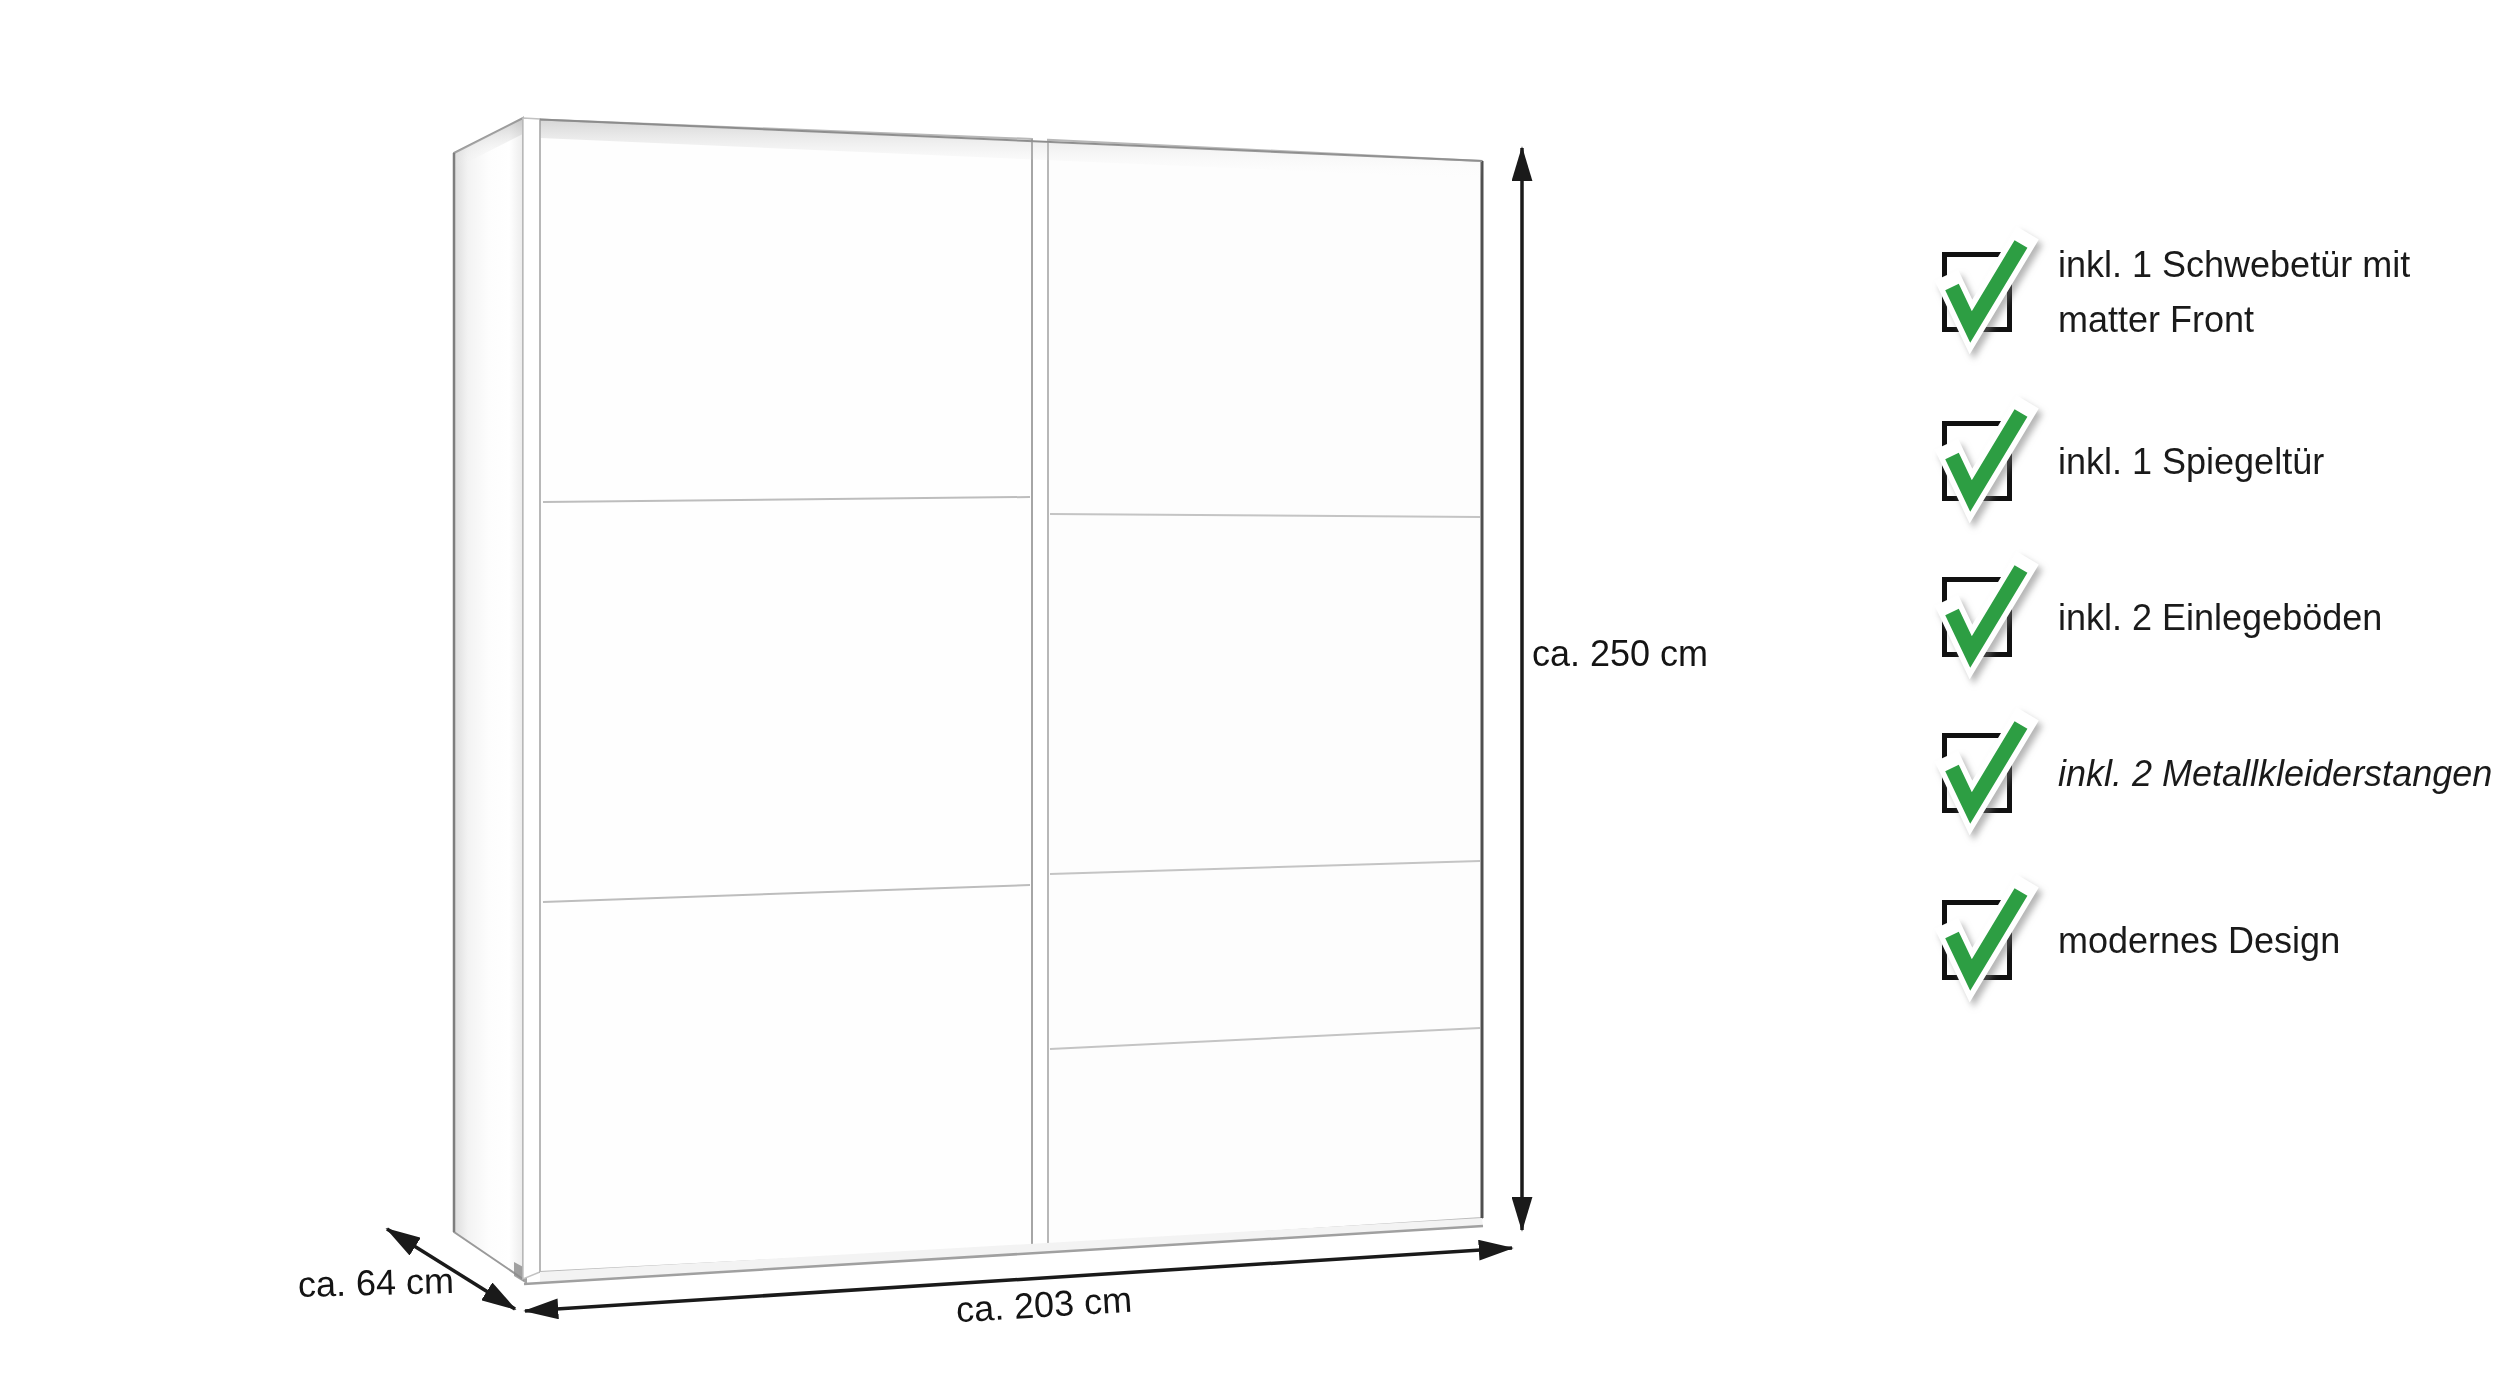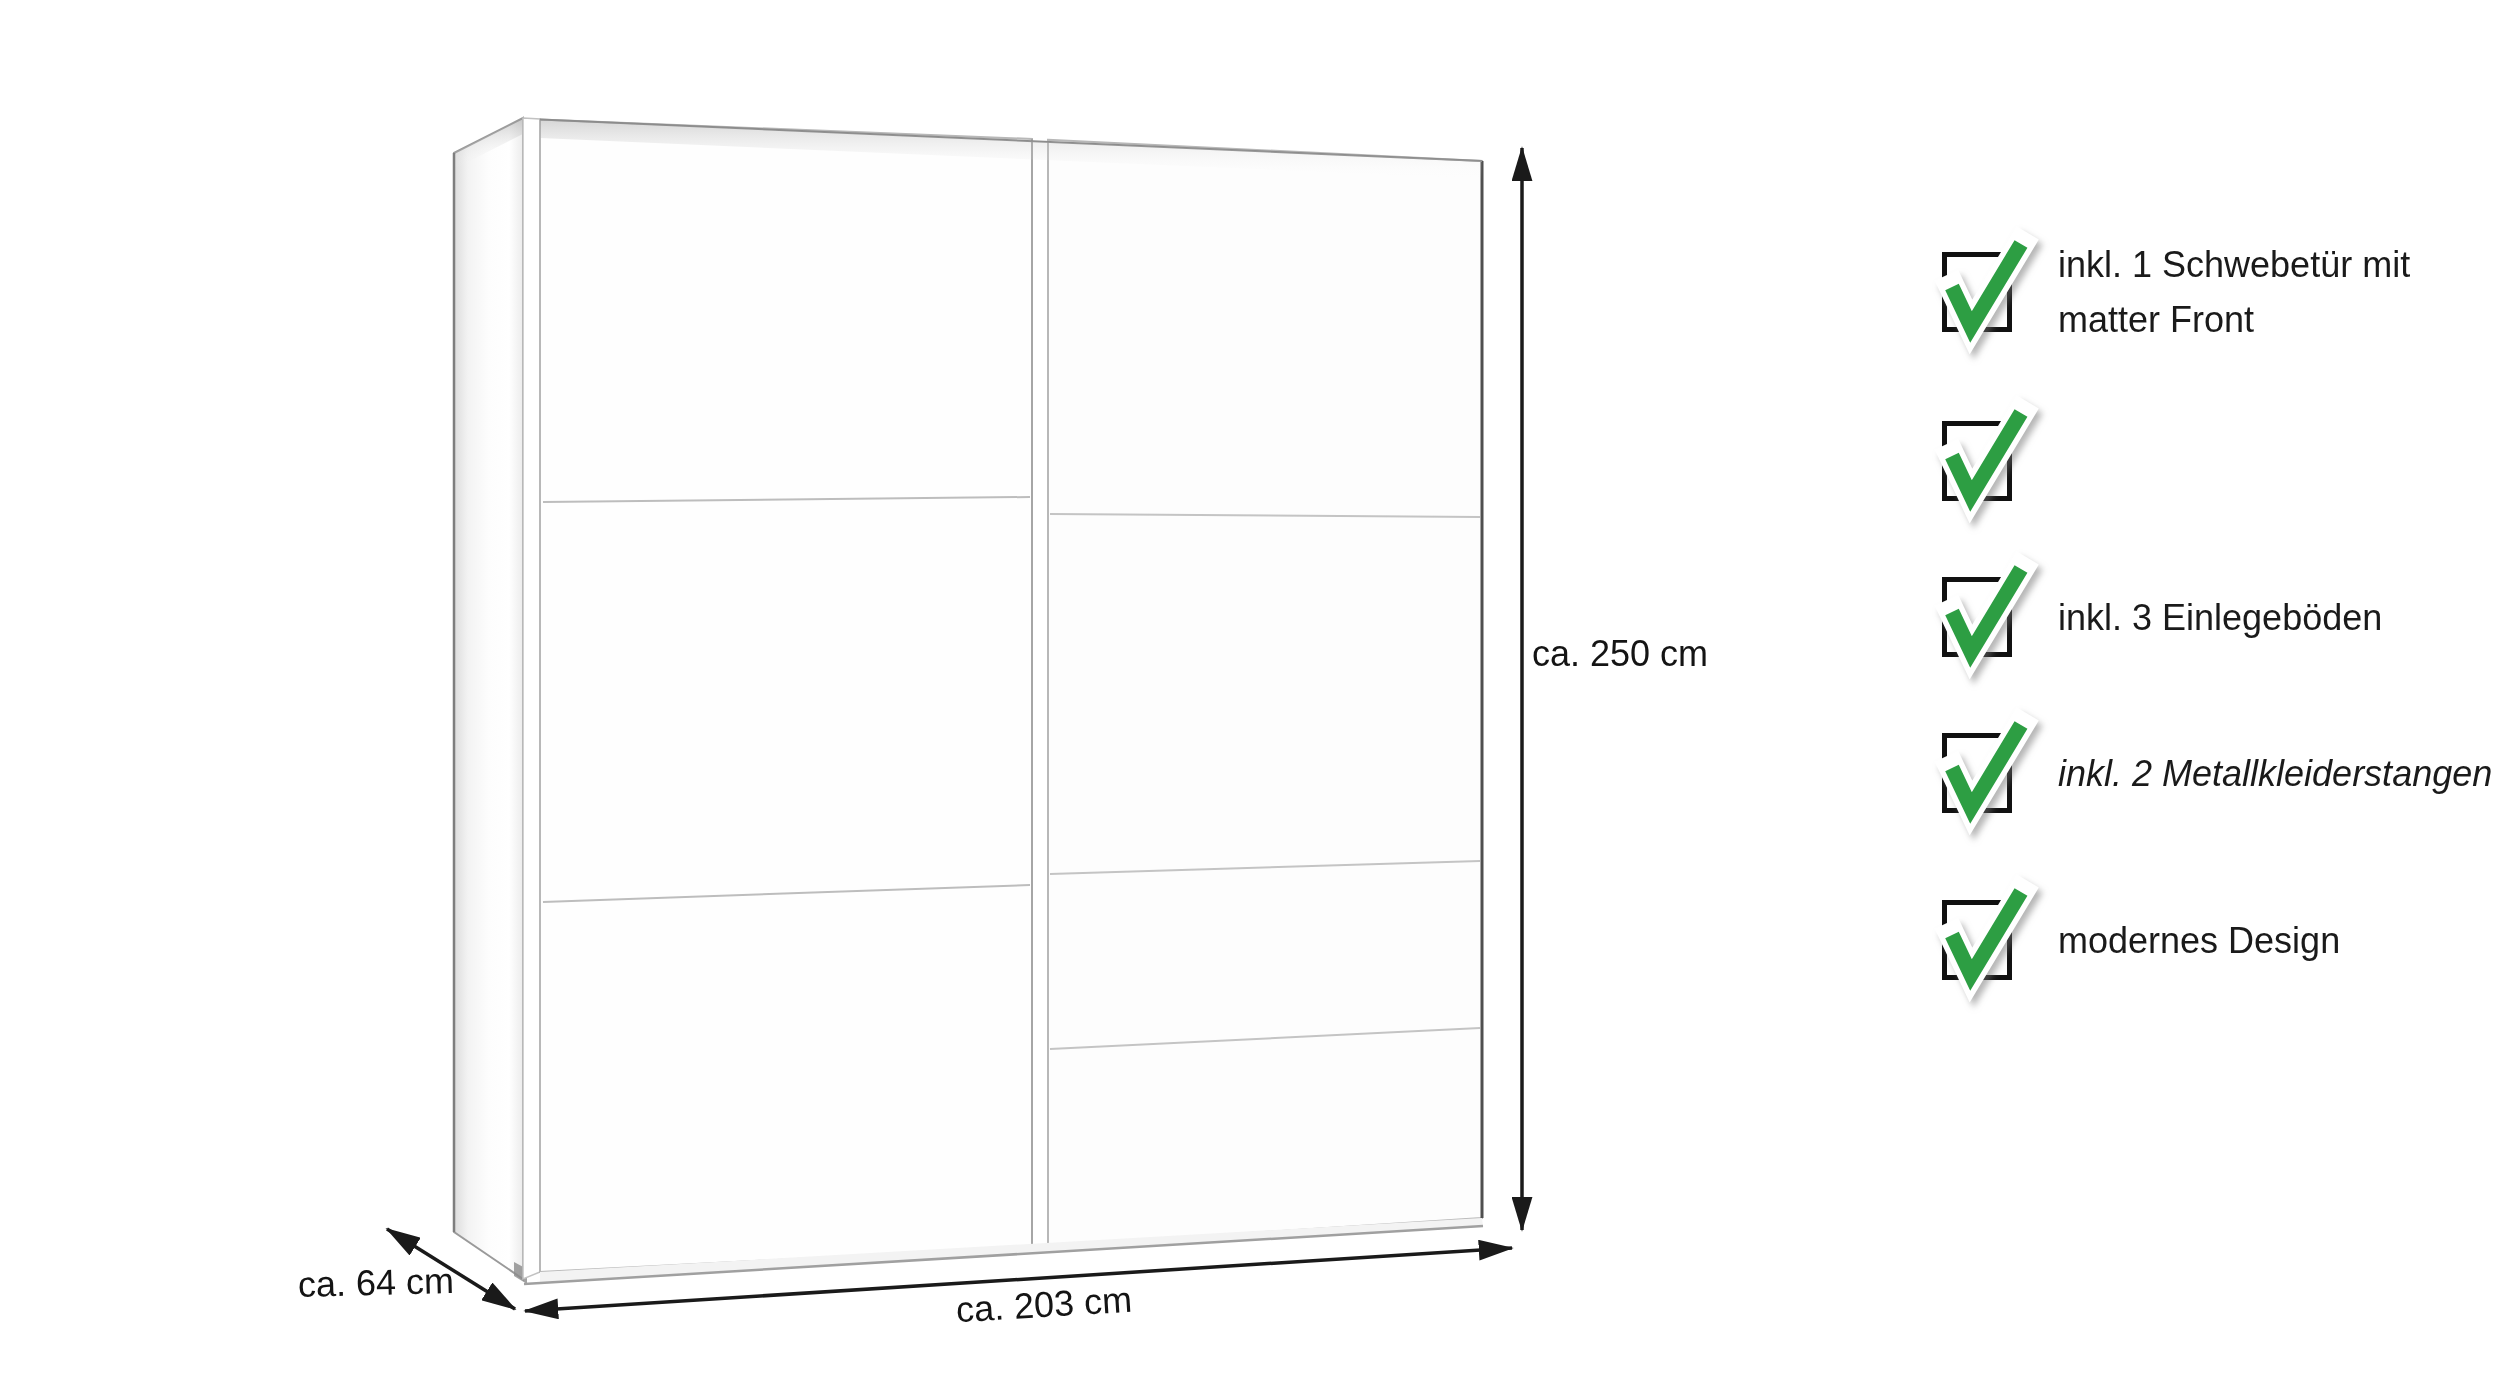--- a/index.html
+++ b/index.html
@@ -138,30 +138,31 @@
       <div class="feature-label">inkl. 1 Schwebetür mit matter Front</div>
     </div>
 
     <div class="feature-item fi2">
       <div class="checkbox">
         <svg class="check-svg" viewBox="0 0 96 120">
           <polyline points="12,57 31,97 81,14" fill="none" stroke="#ffffff" stroke-width="26" stroke-linecap="square" stroke-linejoin="miter"></polyline>
           <polyline points="12,57 31,97 81,14" fill="none" stroke="#2d9e43" stroke-width="15" stroke-linejoin="miter"></polyline>
         </svg>
       </div>
+      <div class="feature-label">inkl. 1 Spiegeltür</div>
     </div>
 
     <div class="feature-item fi3">
       <div class="checkbox">
         <svg class="check-svg" viewBox="0 0 96 120">
           <polyline points="12,57 31,97 81,14" fill="none" stroke="#ffffff" stroke-width="26" stroke-linecap="square" stroke-linejoin="miter"></polyline>
           <polyline points="12,57 31,97 81,14" fill="none" stroke="#2d9e43" stroke-width="15" stroke-linejoin="miter"></polyline>
         </svg>
       </div>
-      <div class="feature-label">inkl. 3 Einlegeböden</div>
+      <div class="feature-label">inkl. 2 Einlegeböden</div>
     </div>
 
     <div class="feature-item fi4">
       <div class="checkbox">
         <svg class="check-svg" viewBox="0 0 96 120">
           <polyline points="12,57 31,97 81,14" fill="none" stroke="#ffffff" stroke-width="26" stroke-linecap="square" stroke-linejoin="miter"></polyline>
           <polyline points="12,57 31,97 81,14" fill="none" stroke="#2d9e43" stroke-width="15" stroke-linejoin="miter"></polyline>
         </svg>
       </div>
       <div class="feature-label">inkl. 2 Metallkleiderstangen</div>

